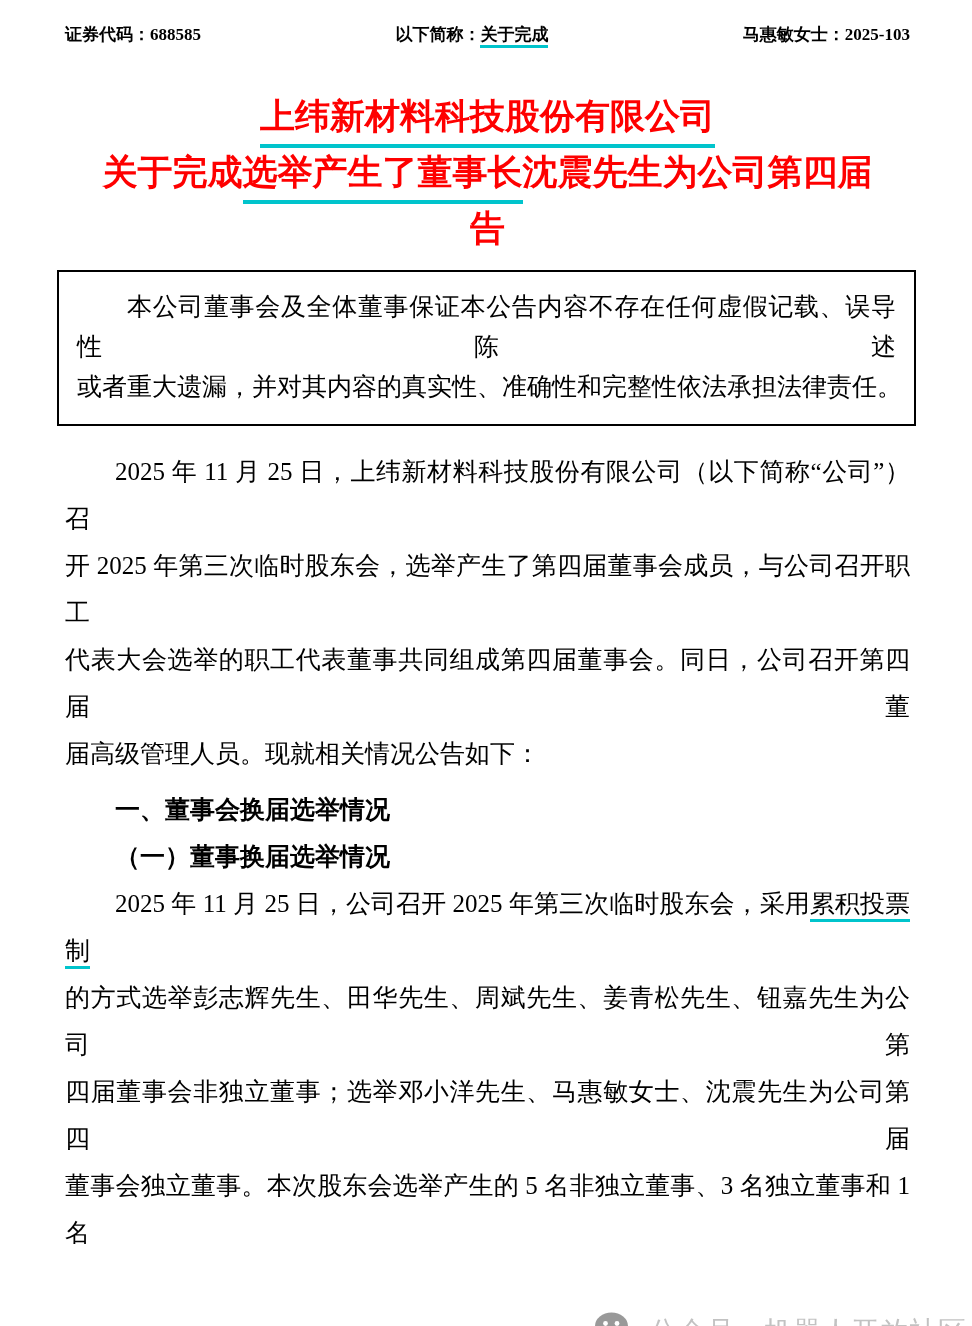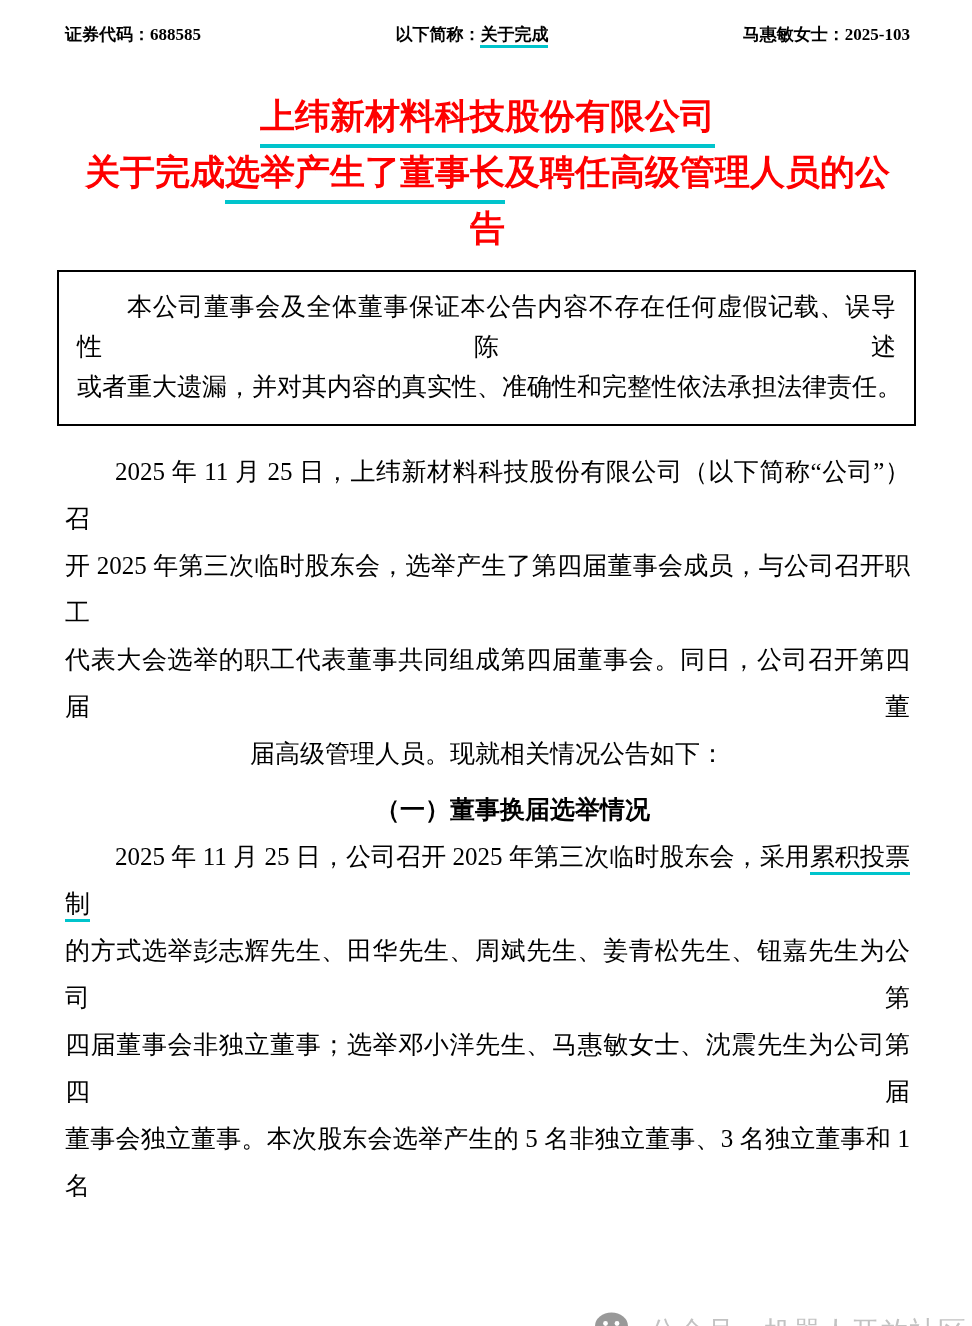--- a/index.html
+++ b/index.html
@@ -19,21 +19,21 @@
 
   
   .title{
     margin-top:40px;text-align:center;color:#fe0000;font-weight:bold;
     font-size:35px;line-height:56px;
     font-family:"Liberation Sans","DejaVu Sans",sans-serif;
   }
   .title .tl{border-bottom:4px solid #00c4cc;padding-bottom:9px;}
 
   
-  .line{font-size:25px;line-height:47px;white-space:nowrap;text-align:center;}
+  .line{font-size:25px;line-height:47px;white-space:nowrap;}
   .line.ind{text-indent:2em;}
   .line.j{text-align:justify;text-align-last:justify;text-justify:inter-character;white-space:normal;}
   .tl{border-bottom:3px solid #00c4cc;padding-bottom:2px;}
 
   
   .block.boxed{
     margin:14px -6px 0 -8px;border:2px solid #000;
     padding:15px 18px 17px 18px;
   }
   .block.boxed .line{line-height:40px;}
@@ -63,34 +63,37 @@
 <div class="page">
 
   <div class="doc-header">
     <span><span>证券代码：</span><span>688585</span></span>
     <span><span>以下简称：</span><span class="tl-sm">关于完成</span></span>
     <span><span>马惠敏女士：</span><span>2025-103</span></span>
   </div>
 
   <div class="title">
       <div><span class="tl">上纬新材料科技股份有限公司</span></div>
-      <div><span>关于完成</span><span class="tl">选举产生了董事长</span><span>及聘任高级管理人员的公</span></div>
+      <div><span>关于完成</span><span class="tl">选举产生了董事长</span><span>沈震先生为公司第四届</span></div>
       <div><span>告</span></div>
     </div>
 
   <div>
       <div class="block boxed">
         <div class="line ind j"><span>本公司董事会及全体董事保证本公告内容不存在任何虚假记载、误导性陈述</span></div>
         <div class="line"><span>或者重大遗漏，并对其内容的真实性、准确性和完整性依法承担法律责任。</span></div>
       </div>
       <div class="block para">
         <div class="line ind j"><span>2025 年 11 月 25 日，上纬新材料科技股份有限公司（以下简称“公司”）召</span></div>
         <div class="line j"><span>开 2025 年第三次临时股东会，选举产生了第四届董事会成员，与公司召开职工</span></div>
         <div class="line j"><span>代表大会选举的职工代表董事共同组成第四届董事会。同日，公司召开第四届董</span></div>
         <div class="line"><span>届高级管理人员。现就相关情况公告如下：</span></div>
+      </div>
+      <div class="block heading">
+        <div class="line ind"><span>一、董事会换届选举情况</span></div>
       </div>
       <div class="block heading">
         <div class="line ind"><span>（一）董事换届选举情况</span></div>
       </div>
       <div class="block para">
         <div class="line ind j"><span>2025 年 11 月 25 日，公司召开 2025 年第三次临时股东会，采用</span><span class="tl">累积投票制</span></div>
         <div class="line j"><span>的方式选举彭志辉先生、田华先生、周斌先生、姜青松先生、钮嘉先生为公司第</span></div>
         <div class="line j"><span>四届董事会非独立董事；选举邓小洋先生、马惠敏女士、沈震先生为公司第四届</span></div>
         <div class="line j"><span>董事会独立董事。本次股东会选举产生的 5 名非独立董事、3 名独立董事和 1 名</span></div>
       </div>

